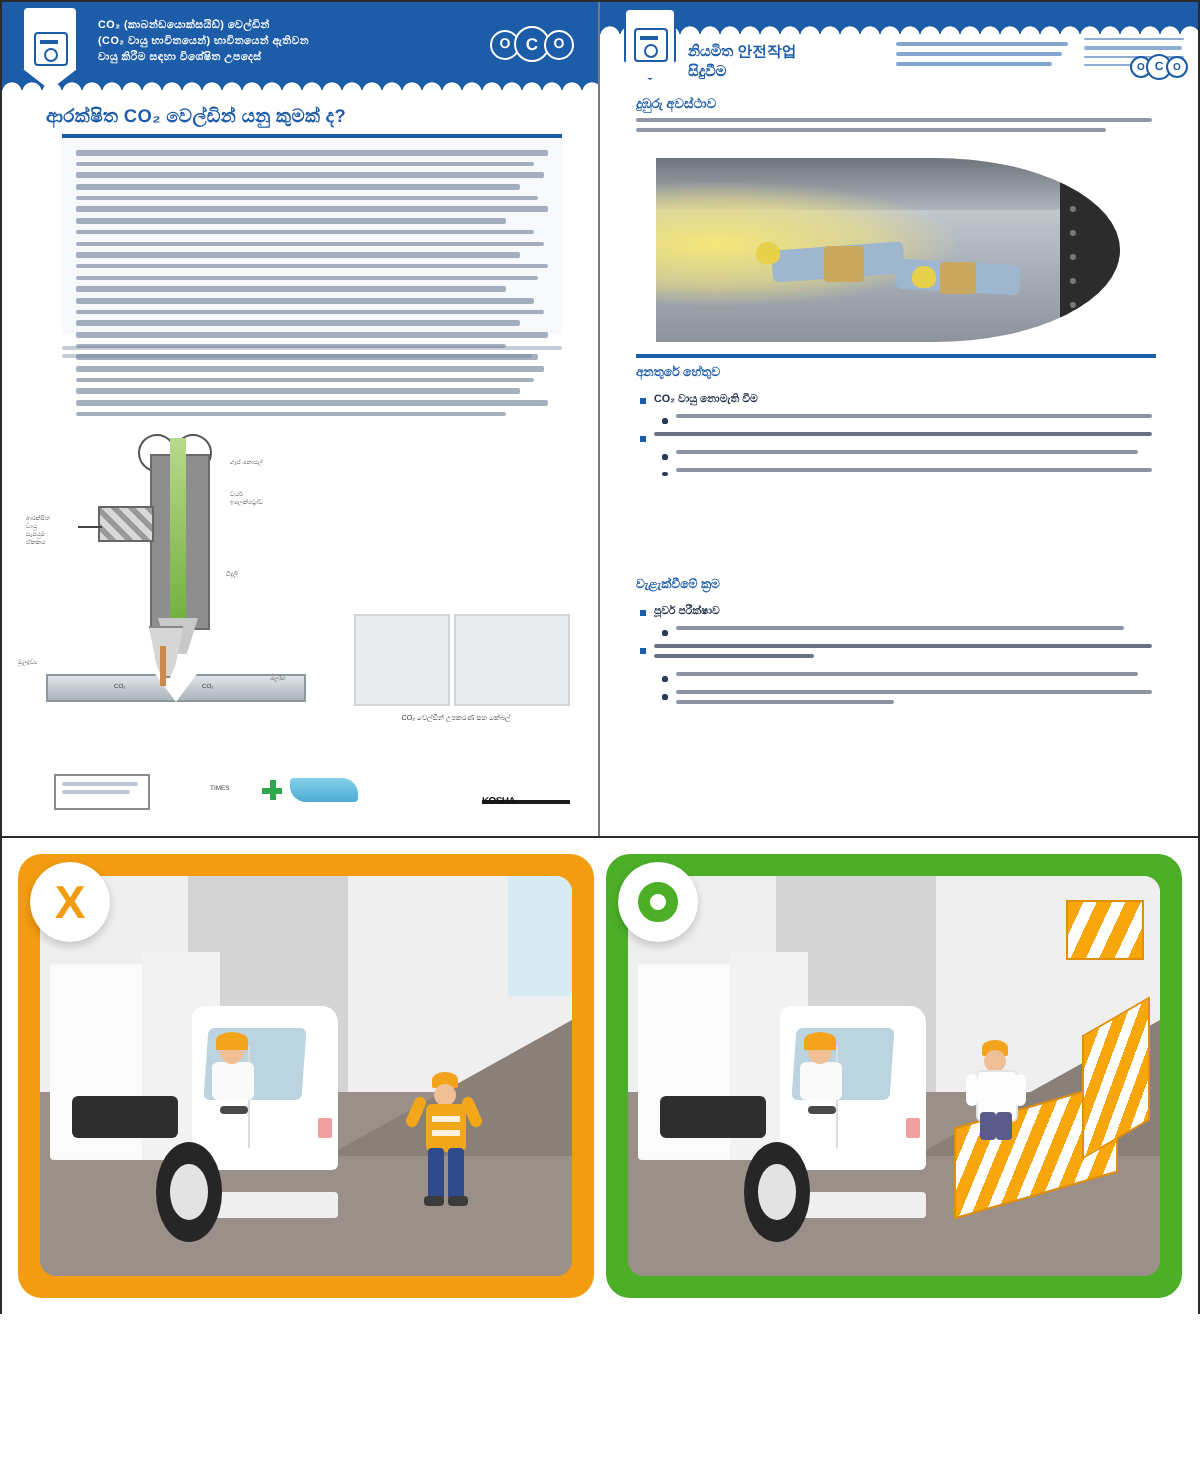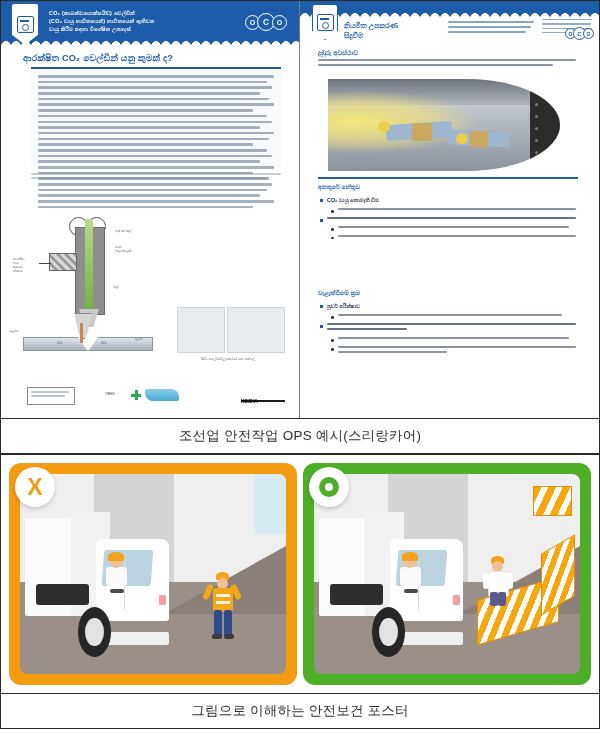--- a/index.html
+++ b/index.html
@@ -389,21 +389,21 @@
 
     <div class="doc right">
 
       <div class="hdr" style="height:16px;">
         <div class="wave"></div>
       </div>
       <div class="shield" style="left:12px;top:3px;width:24px;height:34px;z-index:4;">
         <div class="crest"></div>
       </div>
 
-      <div class="r-title-main">නියමිත උපකරණ
+      <div class="r-title-main">නියමිත 안전작업
 සිදුවීම</div>
 
       <div class="r-hdr-mid">
         <div class="fake-line s1"></div>
           <div class="fake-line s2"></div>
           <div class="fake-line s6"></div>
 
       </div>
 
       <div class="r-hdr-right">
@@ -525,23 +525,20 @@
             <div class="fake-line s1"></div>
             <div class="fake-line" style="width:46%"></div>
 
           </div>
         </div>
       </div>
 
     </div>
   </div>
 
-  <div class="caption-cell">
-    <span>조선업 안전작업 OPS 예시(스리랑카어)</span>
-  </div>
 
   <div class="poster-row">
     <div class="poster">
 
       <div class="panel bad">
         <div class="scene">
           <div class="wall-back"></div>
           <div class="wall-grey"></div>
           <div class="wall-blue"></div>
           <div class="floor"></div>
@@ -628,17 +625,14 @@
 
         <div class="mark">
           <span class="o"></span>
 
         </div>
       </div>
 
     </div>
   </div>
 
-  <div class="caption-cell">
-    <span>그림으로 이해하는 안전보건 포스터</span>
-  </div>
 
 </div>
 
 </body></html>

